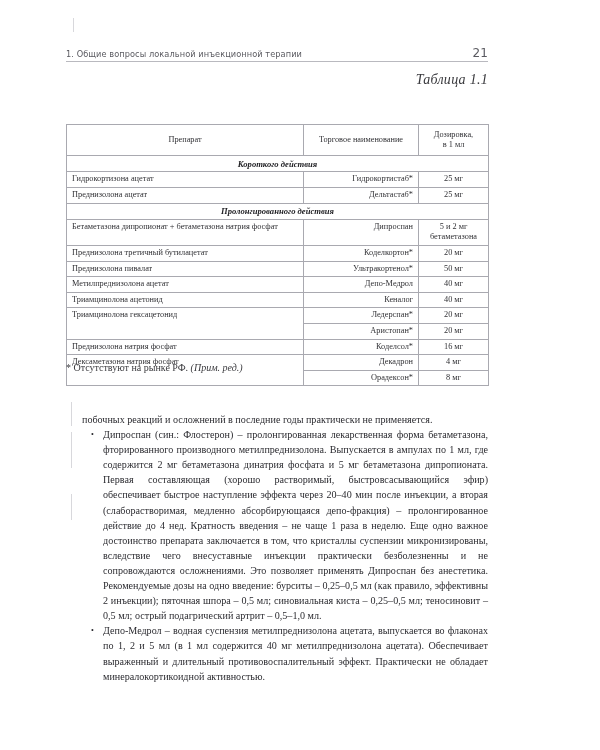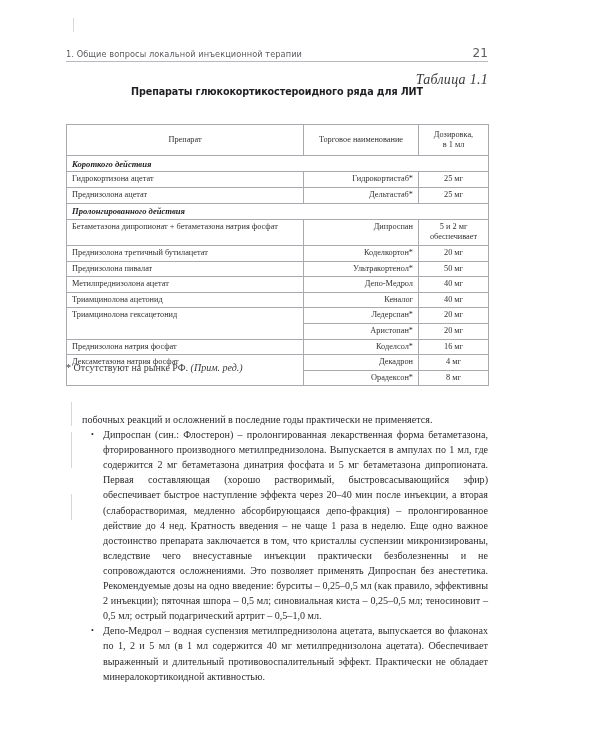--- a/index.html
+++ b/index.html
@@ -107,21 +107,21 @@
     height: 24px;
   }
   .col-drug   { width: 237px; }
   .col-trade  { width: 115px; }
   .col-dose   { width: 70px; }
 
   td.c-trade { text-align: right; }
   td.c-dose  { text-align: center; }
 
   tr.section-row td {
-    text-align: left;
+    text-align: center;
     font-style: italic;
     font-weight: bold;
     font-size: 8.6px;
     padding-top: 2.5px;
     padding-bottom: 2.5px;
     color: #232327;
   }
 
   .cell-2line { line-height: 1.25; margin-top: 28px; }
 
@@ -186,21 +186,20 @@
   <div class="margin-tick" style="left:71px; top:432px; height:36px;"></div>
   <div class="margin-tick" style="left:71px; top:494px; height:26px;"></div>
 
   <div class="running-head">
     <span>1. Общие вопросы локальной инъекционной терапии</span>
     <span class="page-no">21</span>
   </div>
   <div class="head-rule"></div>
 
   <div class="table-label">Таблица 1.1</div>
-  <div class="table-title">Препараты глюкокортикостероидного ряда для ЛИТ</div>
 
   <table class="drug-table">
     <colgroup>
       <col class="col-drug">
         <col class="col-trade">
         <col class="col-dose">
     </colgroup>
     <thead>
       <tr>
         <th>Препарат</th>
@@ -229,21 +228,21 @@
 
       <tr class="section-row">
         <td colspan="3">Пролонгированного действия</td>
       </tr>
 
       <tr>
         <td class="c-drug cell-2line">Бетаметазона дипропионат + бетаметазона натрия фосфат</td>
         <td class="c-trade">Дипроспан</td>
         <td class="c-dose cell-2line">
           <div>5 и 2 мг</div>
-          <div>обеспечивает</div>
+          <div>бетаметазона</div>
         </td>
       </tr>
 
       <tr>
         <td class="c-drug">Преднизолона третичный бутилацетат</td>
         <td class="c-trade">Коделкортон*</td>
         <td class="c-dose">20 мг</td>
       </tr>
       <tr>
         <td class="c-drug">Преднизолона пивалат</td>

